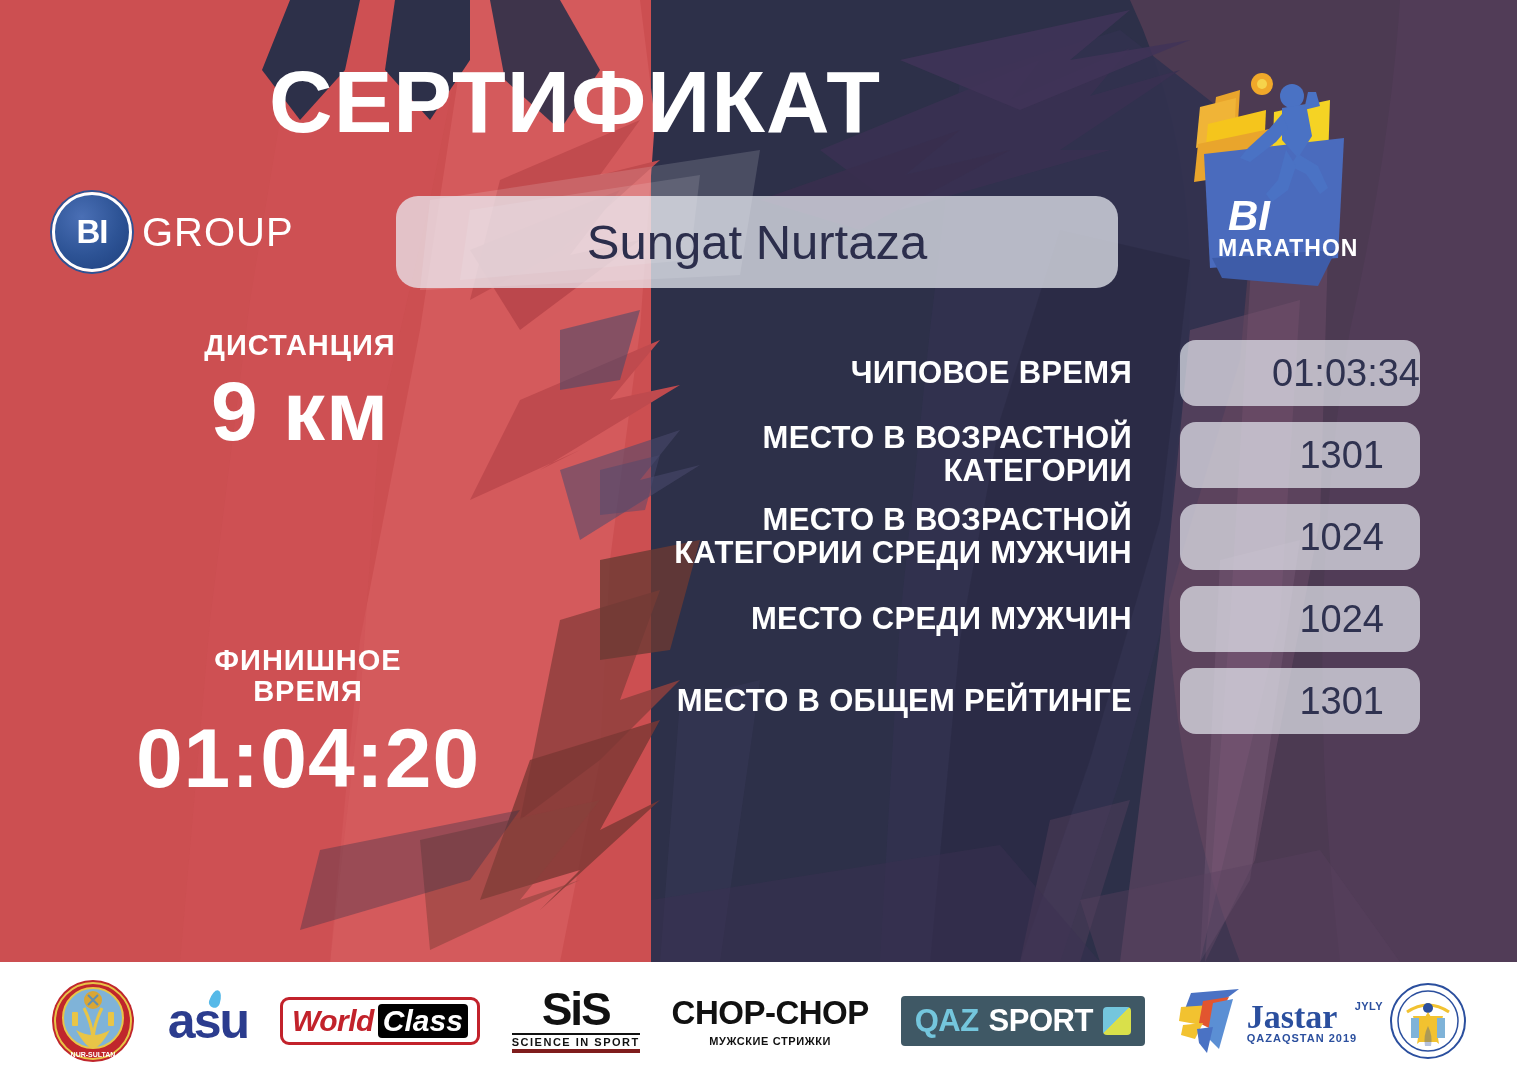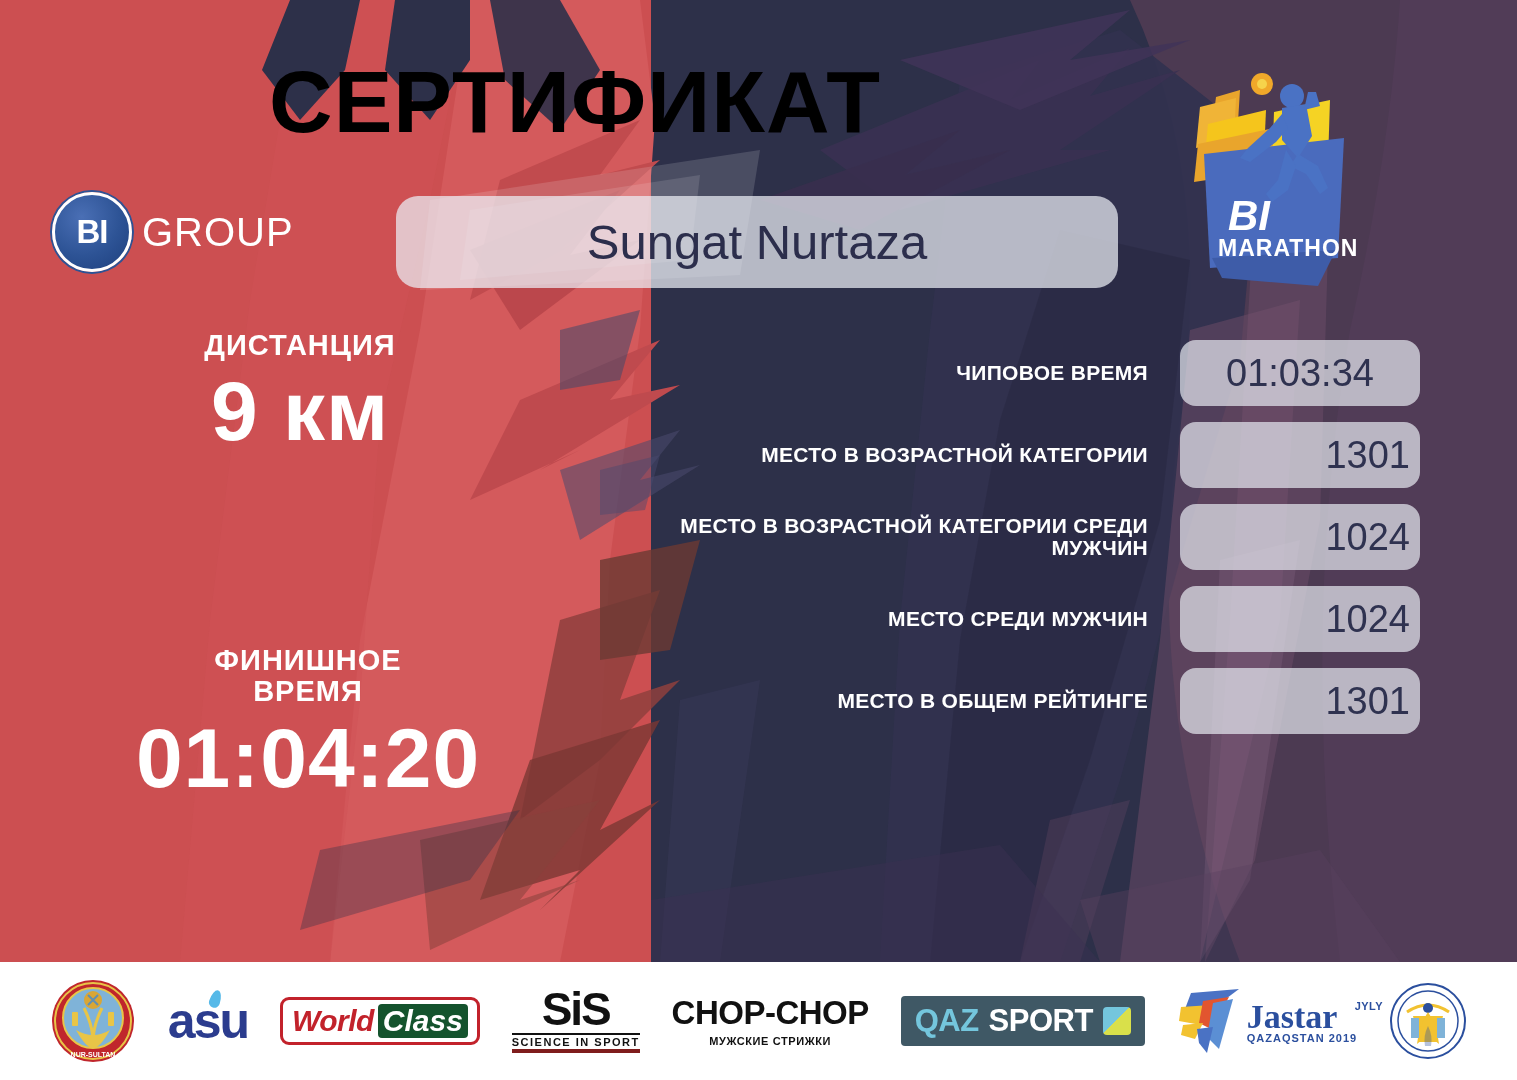--- a/index.html
+++ b/index.html
@@ -16,21 +16,21 @@
   .bg{position:absolute;inset:0;width:1517px;height:1080px;}
   .bg svg{display:block;width:1517px;height:1080px;}
 
   
   .stage{position:absolute;left:0;top:0;width:1517px;height:962px;}
 
   
   .title{
     position:absolute;left:0;top:58px;width:1150px;
     text-align:center;
-    color:#000000;
+    color:#ffffff;
     font-size:88px;
     font-weight:bold;
     letter-spacing:1px;
     line-height:1;
     font-family:"Liberation Sans",sans-serif;
   }
 
   
   .bigroup{
     position:absolute;left:52px;top:192px;
@@ -78,50 +78,50 @@
   }
   .left-block-2{position:absolute;left:0;top:645px;width:600px;text-align:center;color:#fff;margin-left:8px;}
 
   
   .results{position:absolute;left:600px;top:340px;width:820px;}
   .res-row{
     display:flex;align-items:center;justify-content:flex-end;
     margin-bottom:16px;height:66px;
   }
   .res-label{
-    color:#ffffff;font-size:21px;font-weight:bold;
+    color:#ffffff;font-size:31px;font-weight:bold;
     text-align:right;line-height:1.06;letter-spacing:0.3px;
-    text-transform:uppercase;flex:1;padding-right:32px;
+    text-transform:uppercase;flex:1;padding-right:48px;
   }
   .res-pill{
     width:240px;height:66px;border-radius:16px;
     background:rgba(231,233,241,0.70);
     display:flex;align-items:center;justify-content:flex-end;
-    padding-right:10px;box-sizing:border-box;flex:0 0 240px;
-  }
-  .res-pill.center{justify-content:center;padding-right:0;}
+    padding-right:36px;box-sizing:border-box;flex:0 0 240px;
+  }
+  .res-pill.center{justify-content:flex-end;padding-right:0;}
   .res-pill span{color:#2f3250;font-size:38px;font-weight:400;}
 
   
   .footer{
     position:absolute;left:0;top:962px;width:1517px;height:118px;
     background:#ffffff;
     display:flex;align-items:center;justify-content:space-around;
     padding:0 34px;box-sizing:border-box;
   }
   .logo{display:flex;align-items:center;justify-content:center;}
 
   
   .wc{
     border:3px solid #c2222b;border-radius:9px;
     padding:4px 9px;display:flex;align-items:center;gap:4px;background:#fff;
   }
   .wc b{color:#c2222b;font-size:30px;font-style:italic;font-weight:bold;letter-spacing:-0.5px;
         font-family:"Liberation Sans",sans-serif;}
-  .wc .wc2{background:#14532d;color:#fff;font-size:30px;font-style:italic;font-weight:bold;
+  .wc .wc2{background:#000000;color:#fff;font-size:30px;font-style:italic;font-weight:bold;
            padding:0 5px;border-radius:4px;font-family:"Liberation Sans",sans-serif;}
 
   
   .sis{text-align:center;}
   .sis .big{font-size:46px;font-weight:bold;color:#111;letter-spacing:-2px;line-height:.9;
             font-family:"Liberation Sans",sans-serif;}
   .sis .sub{font-size:11px;font-weight:bold;color:#111;letter-spacing:1.5px;
             border-top:2px solid #111;border-bottom:4px solid #7f1d1d;padding:1px 0;margin-top:3px;}
 
   

